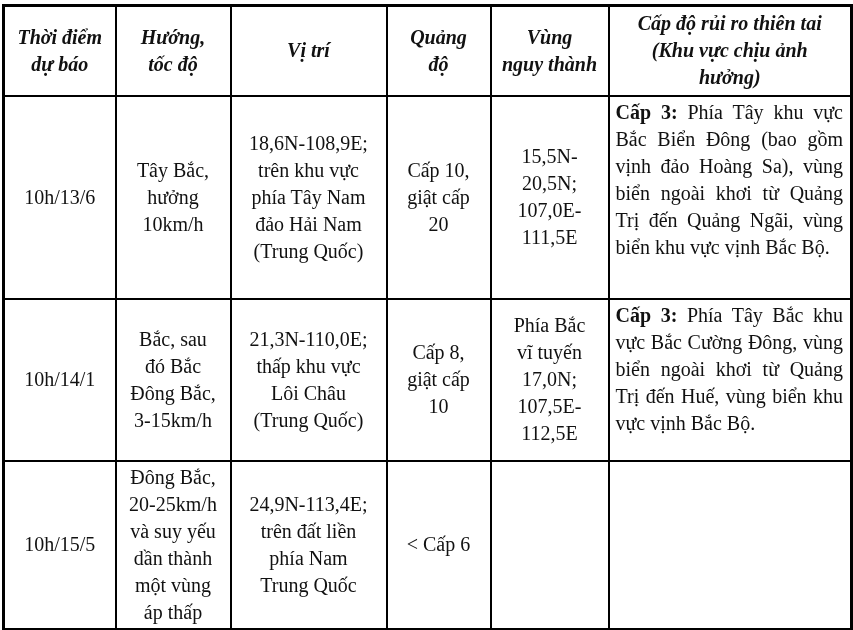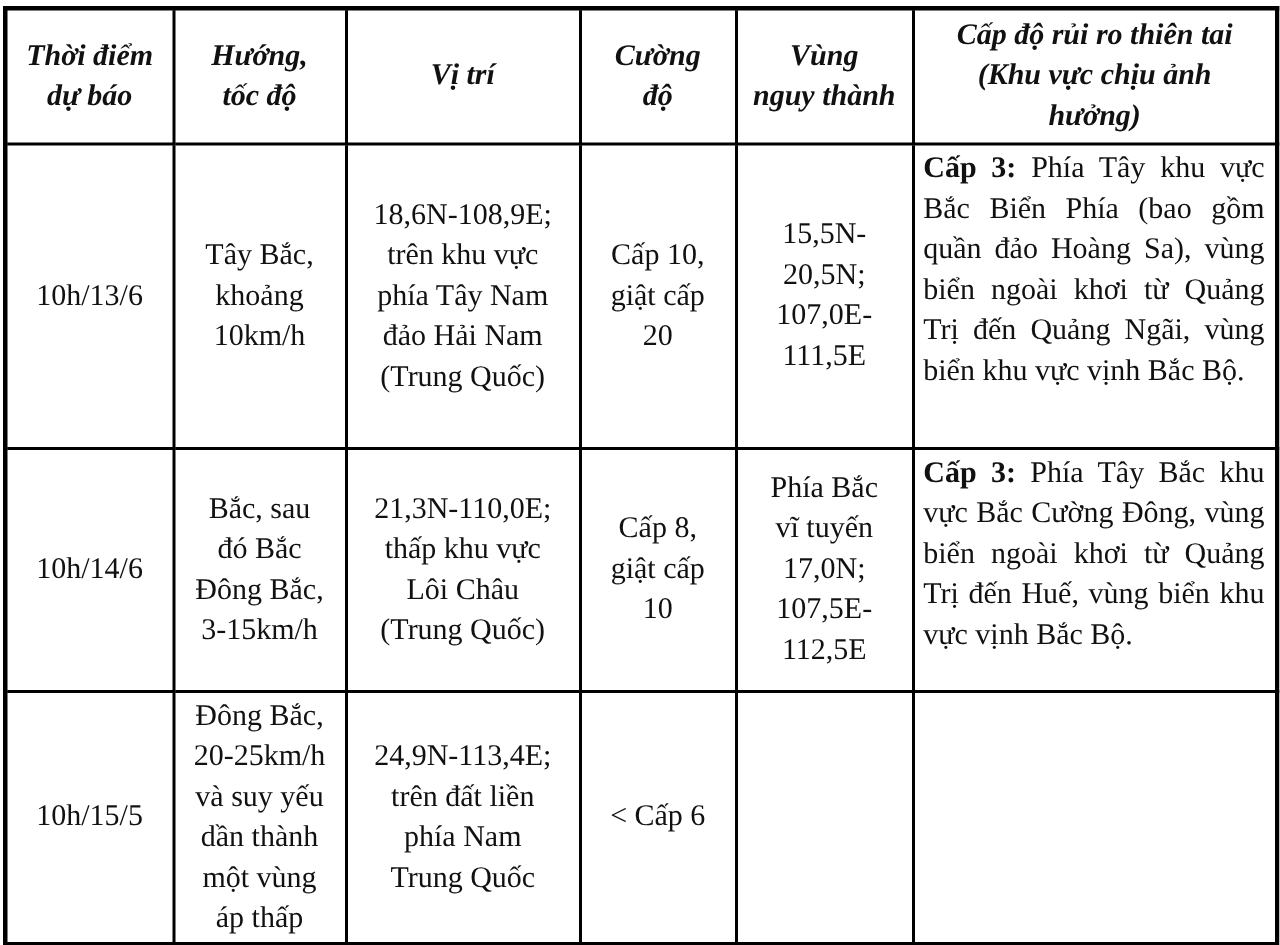--- a/index.html
+++ b/index.html
@@ -58,51 +58,51 @@
     <col style="width:118px">
     <col style="width:243px">
   </colgroup>
   <tbody>
     <tr class="header-row">
       <th>Thời điểm
 dự báo</th>
       <th>Hướng,
 tốc độ</th>
       <th>Vị trí</th>
-      <th>Cường
+      <th>Quảng
 độ</th>
       <th>Vùng
 nguy thành</th>
       <th>Cấp độ rủi ro thiên tai
 (Khu vực chịu ảnh
 hưởng)</th>
     </tr>
 
     <tr class="data-row-0">
       <td class="multiline">10h/13/6</td>
       <td class="multiline">Tây Bắc,
-khoảng
+hưởng
 10km/h</td>
       <td class="multiline">18,6N-108,9E;
 trên khu vực
 phía Tây Nam
 đảo Hải Nam
 (Trung Quốc)</td>
       <td class="multiline">Cấp 10,
 giật cấp
 20</td>
       <td class="multiline">15,5N-
 20,5N;
 107,0E-
 111,5E</td>
-      <td class="risk-cell"><span class="risk-prefix">Cấp 3:</span> <span>Phía Tây khu vực Bắc Biển Phía (bao gồm quần đảo Hoàng Sa), vùng biển ngoài khơi từ Quảng Trị đến Quảng Ngãi, vùng biển khu vực vịnh Bắc Bộ.</span></td>
+      <td class="risk-cell"><span class="risk-prefix">Cấp 3:</span> <span>Phía Tây khu vực Bắc Biển Đông (bao gồm vịnh đảo Hoàng Sa), vùng biển ngoài khơi từ Quảng Trị đến Quảng Ngãi, vùng biển khu vực vịnh Bắc Bộ.</span></td>
     </tr>
 
     <tr class="data-row-1">
-      <td class="multiline">10h/14/6</td>
+      <td class="multiline">10h/14/1</td>
       <td class="multiline">Bắc, sau
 đó Bắc
 Đông Bắc,
 3-15km/h</td>
       <td class="multiline">21,3N-110,0E;
 thấp khu vực
 Lôi Châu
 (Trung Quốc)</td>
       <td class="multiline">Cấp 8,
 giật cấp

